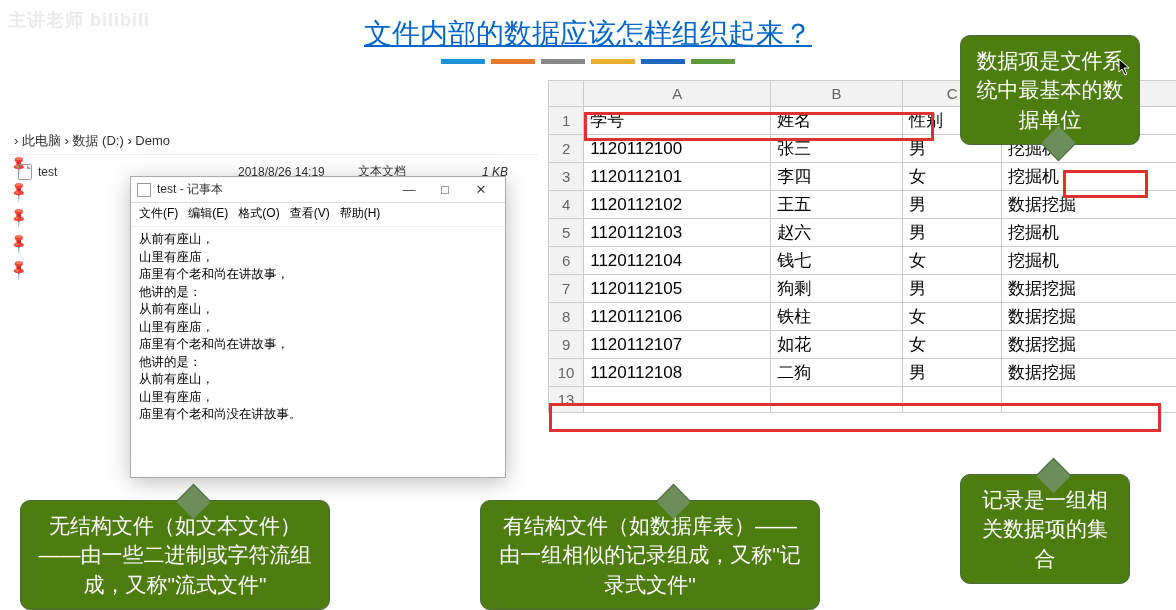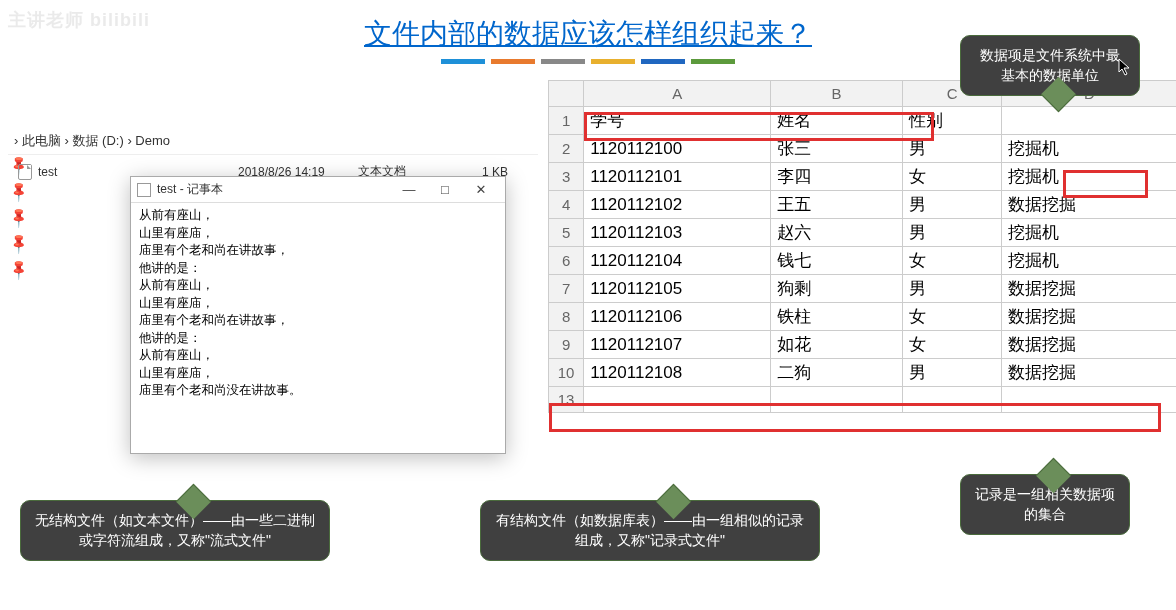--- a/index.html
+++ b/index.html
@@ -77,21 +77,21 @@
     width:14px; height:16px;
     border:1px solid #999; border-radius:2px;
   }
   .filelist .row .ficon::before{
     content:""; position:absolute; top:0; right:0;
     border-top:4px solid #fff; border-left:4px solid #999;
   }
   .filelist .row span:nth-child(2){width:200px;}
   .filelist .row span:nth-child(3){width:120px;}
   .filelist .row span:nth-child(4){width:90px;}
-  .filelist .row span:nth-child(5){width:60px; text-align:right;}
+  .filelist .row span:nth-child(5){width:60px; text-align:right;font-style:italic;}
   .leftpins {
     position:absolute; left:2px; top:30px;
     display:flex; flex-direction:column; gap:10px;
   }
   .leftpins span { color:#999; font-size:14px; transform:rotate(-45deg);}
 
   
   .notepad {
     position:absolute;
     top:176px; left:130px;
@@ -168,26 +168,26 @@
 
   .redbox-row {
     position:absolute;
     border:3px solid #e03030;
     pointer-events:none;
   }
 
   
   .callout {
     position:absolute;
-    background:#404040;
+    background:#4d7c0f;
     color:#fff;
     border:1px solid #4a6b3c;
     border-radius:10px;
     padding:10px 14px;
-    font-size:14px;
+    font-size:21px;
     text-align:center;
     line-height:1.4;
   }
   .callout::before {
     content:"";
     position:absolute;
     width:24px; height:24px;
     background:#6b8e5a;
     border:1px solid #4a6b3c;
     border-right:none; border-bottom:none;
@@ -254,20 +254,27 @@
 </div>
 
 <div class="notepad">
   <div class="np-title">
     <div class="ico"></div>
     <span>test - 记事本</span>
     <span class="spacer"></span>
     <span class="np-btn">—</span>
     <span class="np-btn">□</span>
     <span class="np-btn">✕</span>
+  </div>
+  <div class="np-menu">
+    <span>文件(F)</span>
+    <span>编辑(E)</span>
+    <span>格式(O)</span>
+    <span>查看(V)</span>
+    <span>帮助(H)</span>
   </div>
   <div class="np-body">从前有座山，
 山里有座庙，
 庙里有个老和尚在讲故事，
 他讲的是：
 从前有座山，
 山里有座庙，
 庙里有个老和尚在讲故事，
 他讲的是：
 从前有座山，

